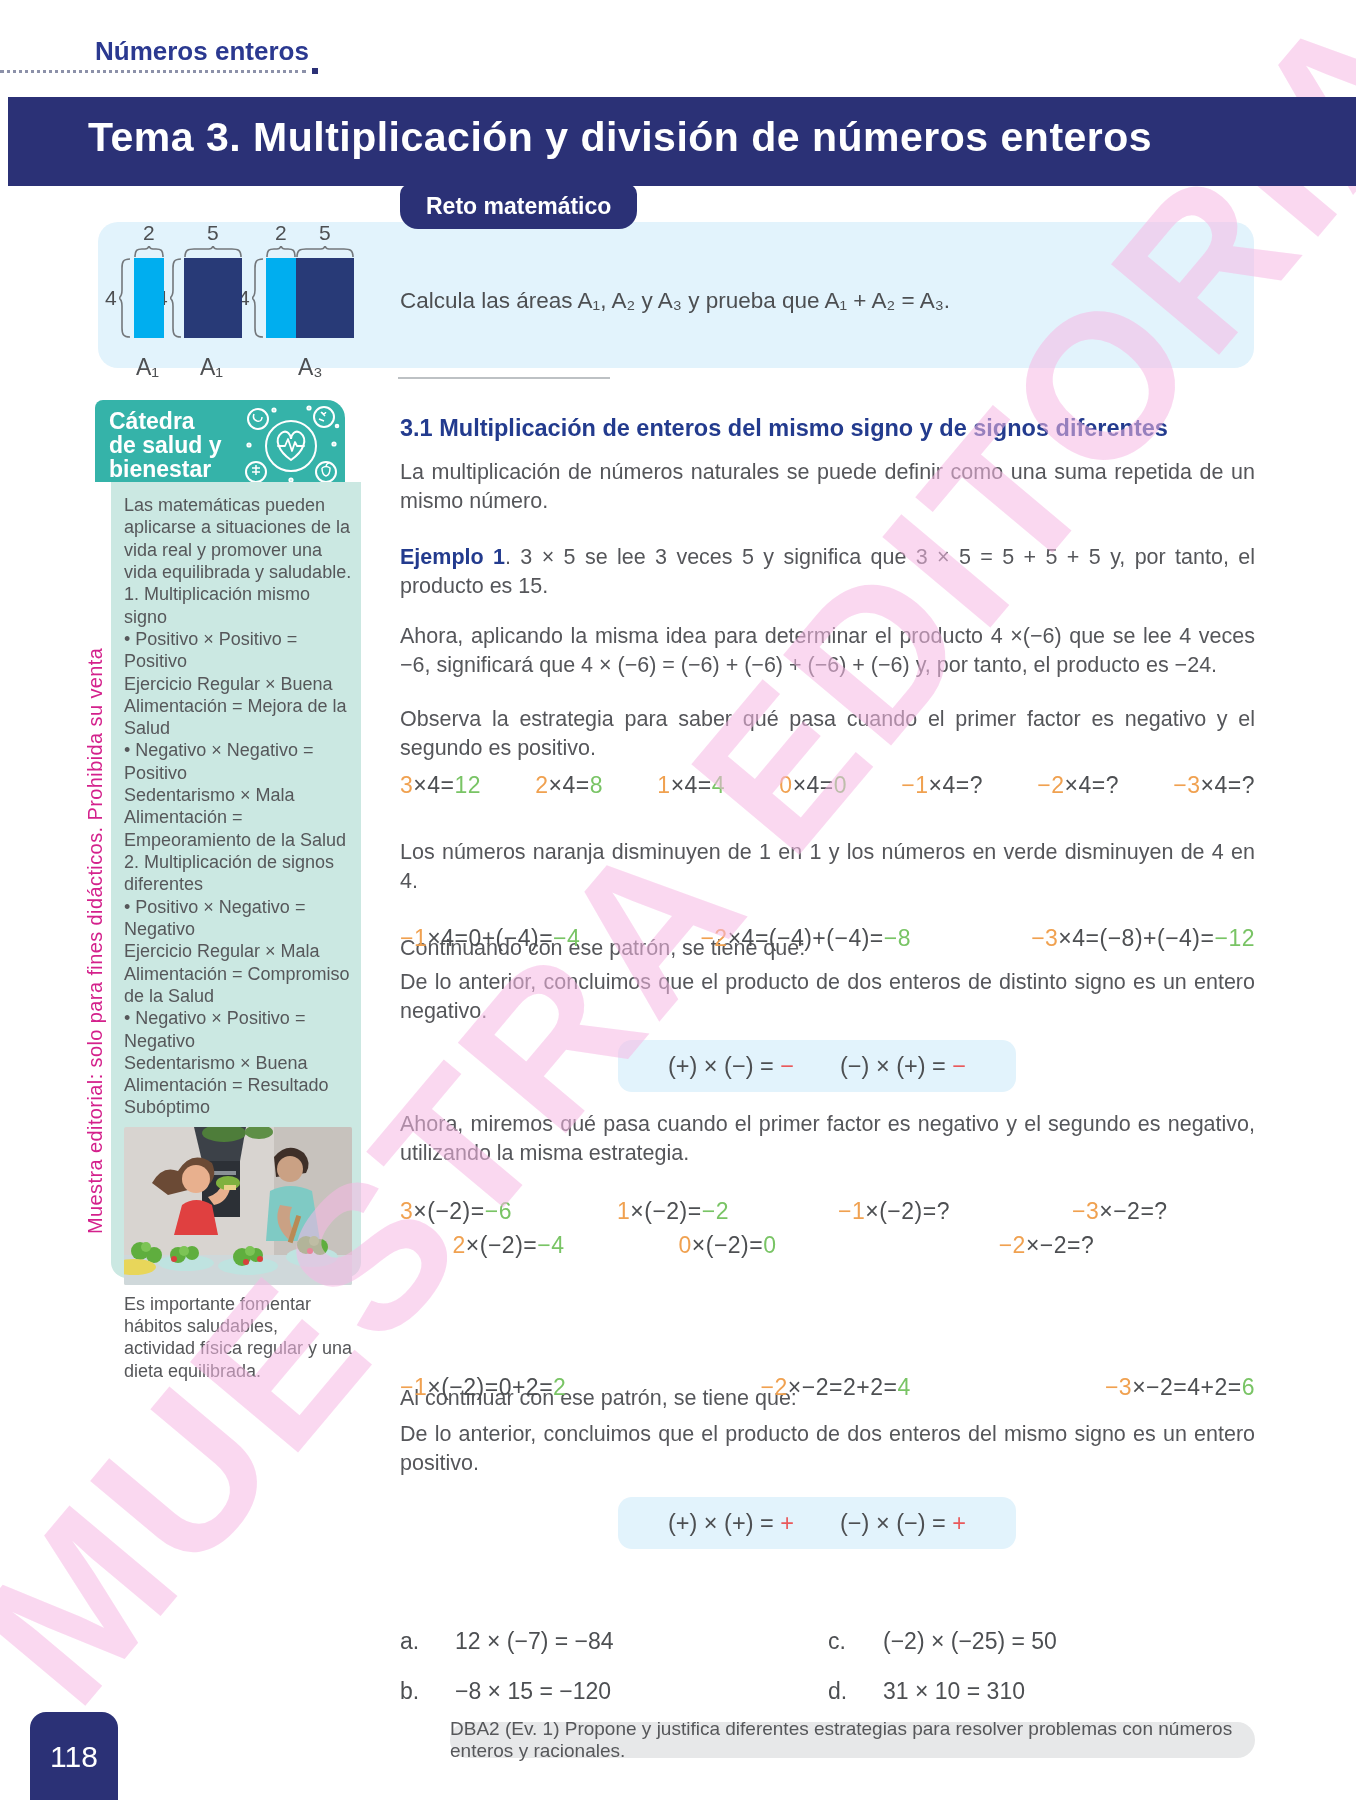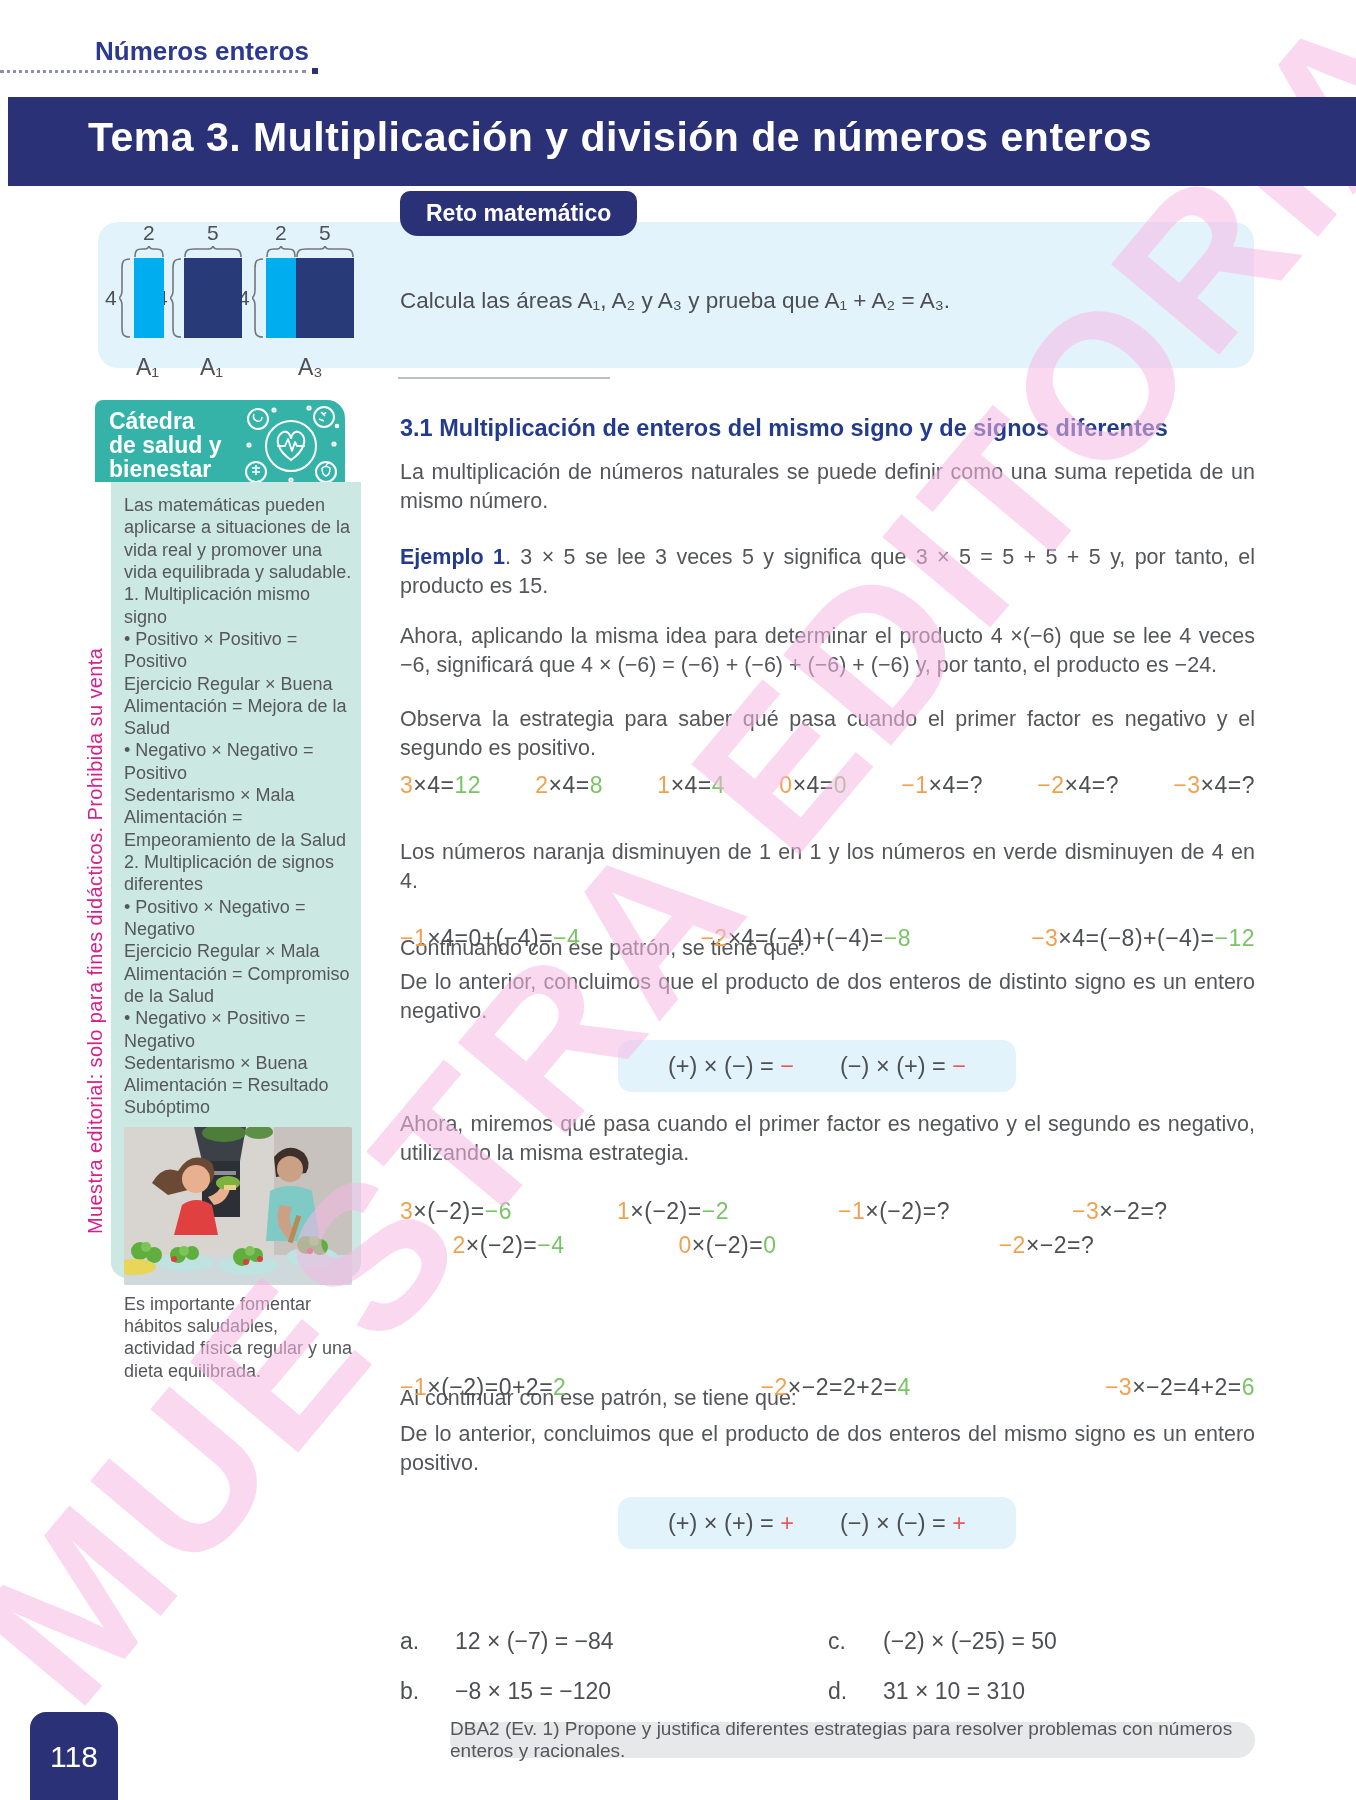--- a/index.html
+++ b/index.html
@@ -10,21 +10,21 @@
   .eyebrow{position:absolute;left:95px;top:36px;font-size:26px;font-weight:bold;color:#2B3990;z-index:40;}
   .dotted-line{position:absolute;left:0;top:70px;width:306px;border-top:3px dotted #8C91A9;z-index:40;}
   .dot-square{position:absolute;left:312px;top:68px;width:6px;height:6px;background:#2B3176;z-index:40;}
 
   
   .banner{position:absolute;left:8px;top:97px;right:0;height:89px;background:#2B3176;z-index:40;}
   .banner-title{padding:17px 0 0 80px;font-size:41px;font-weight:bold;color:#ffffff;letter-spacing:0.5px;}
 
   
   .reto-box{position:absolute;left:98px;top:222px;width:1156px;height:146px;background:#E2F3FC;border-radius:20px;z-index:5;}
-  .reto-badge{position:absolute;left:400px;top:191px;background:#2B3176;color:#fff;font-size:23px;font-weight:bold;
+  .reto-badge{position:absolute;left:400px;top:184px;background:#2B3176;color:#fff;font-size:23px;font-weight:bold;
               padding:9px 26px;border-radius:10px 10px 18px 18px;z-index:12;}
   .reto-prompt{position:absolute;left:400px;top:288px;font-size:22.5px;color:#4D4F52;z-index:12;}
   .divider-under-reto{position:absolute;left:398px;top:377px;width:212px;border-top:2px solid #BDC1C4;z-index:6;}
 
   
   .fig-rect{position:absolute;z-index:12;}
   .fig-num{position:absolute;font-size:21px;color:#4D4F52;z-index:12;}
   .fig-side-num{position:absolute;font-size:21px;color:#4D4F52;z-index:12;}
   .fig-label{position:absolute;font-size:23px;color:#4D4F52;z-index:12;margin-top:12px;}
   .brace{position:absolute;z-index:12;}

